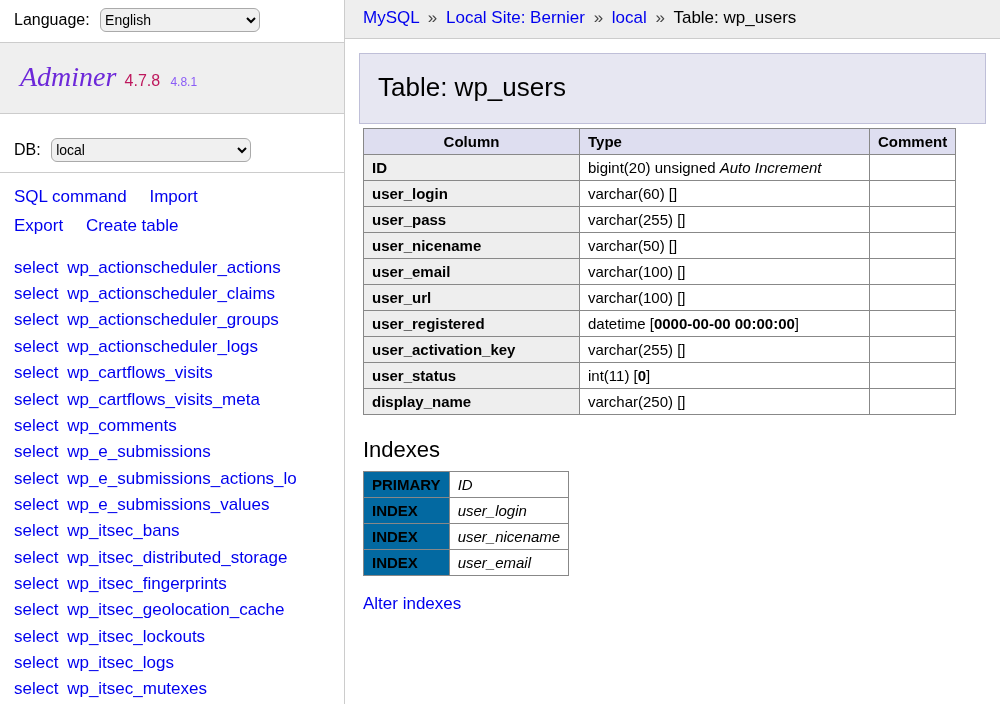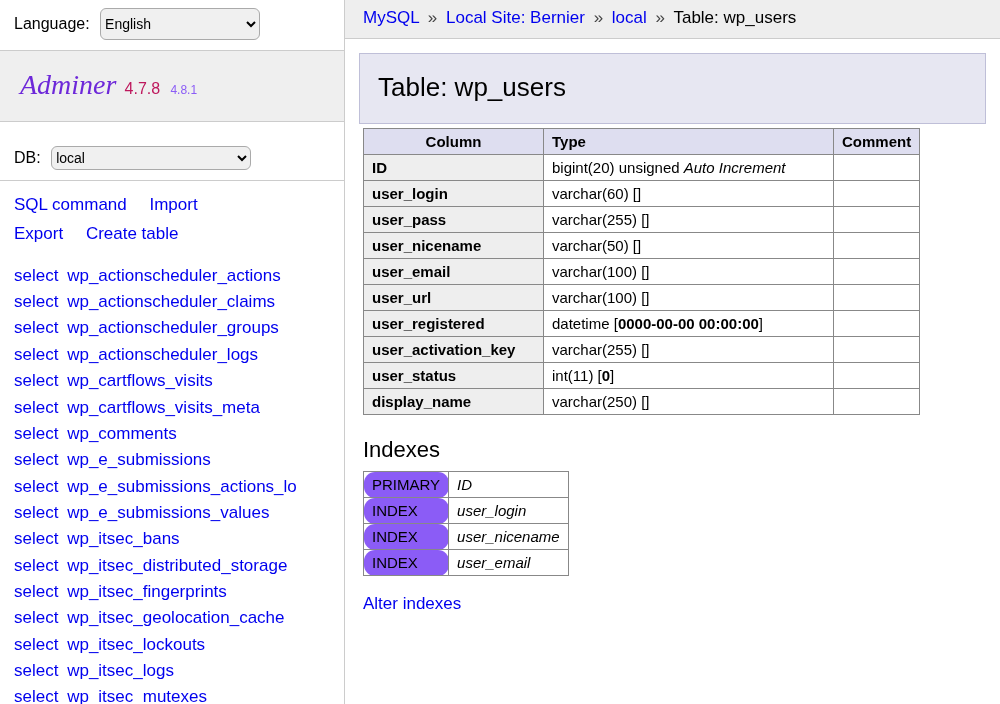--- a/index.html
+++ b/index.html
@@ -23,21 +23,21 @@
     border-right: 1px solid #ccc;
   }
   .lang-row {
     padding: 8px 14px 10px 14px;
     font-size: 16px;
   }
   .lang-row select {
     font-size: 14px;
     margin-left: 6px;
     width: 160px;
-    height: 32px;
+    height: 24px;
     background: #f0f0f0;
     border: 1px solid #aaa;
     border-radius: 6px;
   }
   .logo-row {
     background: #efefef;
     border-top: 1px solid #ccc;
     border-bottom: 1px solid #ccc;
     padding: 18px 20px 20px 20px;
   }
@@ -147,21 +147,21 @@
   table.idx {
     border-collapse: collapse;
     margin: 0 18px;
     font-size: 15px;
   }
   table.idx th, table.idx td {
     border: 1px solid #888;
     padding: 4px 8px;
     text-align: left;
   }
-  table.idx th { background: #8b5cf6; font-weight: normal; border-radius: 11px; }
+  table.idx th { background: #0369a1; font-weight: bold; }
   table.idx td { font-style: italic; }
   .alter-link {
     display: block;
     margin: 18px 18px 0 18px;
     font-size: 17px;
   }
 </style>
 </head>
 <body>
 
@@ -227,21 +227,21 @@
   </div>
 
   <div class="page-title-wrap">
     <h2>Table: wp_users</h2>
   </div>
 
 
   <table class="data">
     <thead>
       <tr>
-        <th style="width:180px">Column</th>
+        <th style="width:216px">Column</th>
         <th style="width:290px;text-align:left">Type</th>
         <th style="width:80px;text-align:right">Comment</th>
       </tr>
     </thead>
     <tbody id="cols-body">
         <tr>
           <th>ID</th>
           <td>bigint(20) unsigned <span class="ai">Auto Increment</span></td>
           <td></td>
         </tr>

